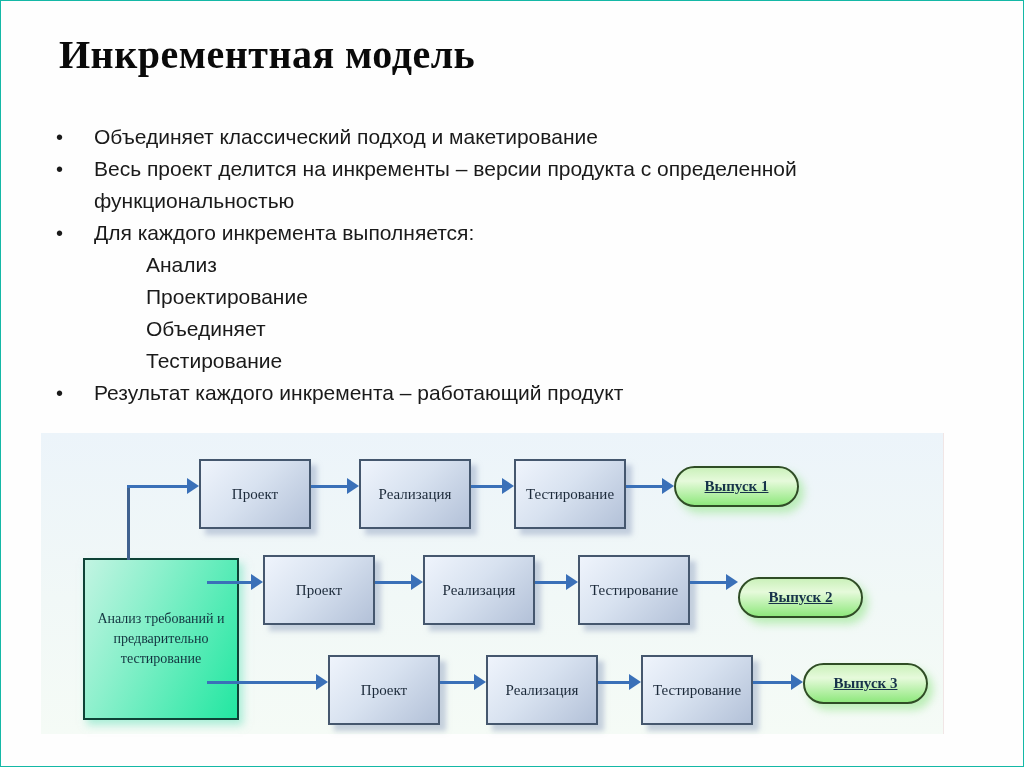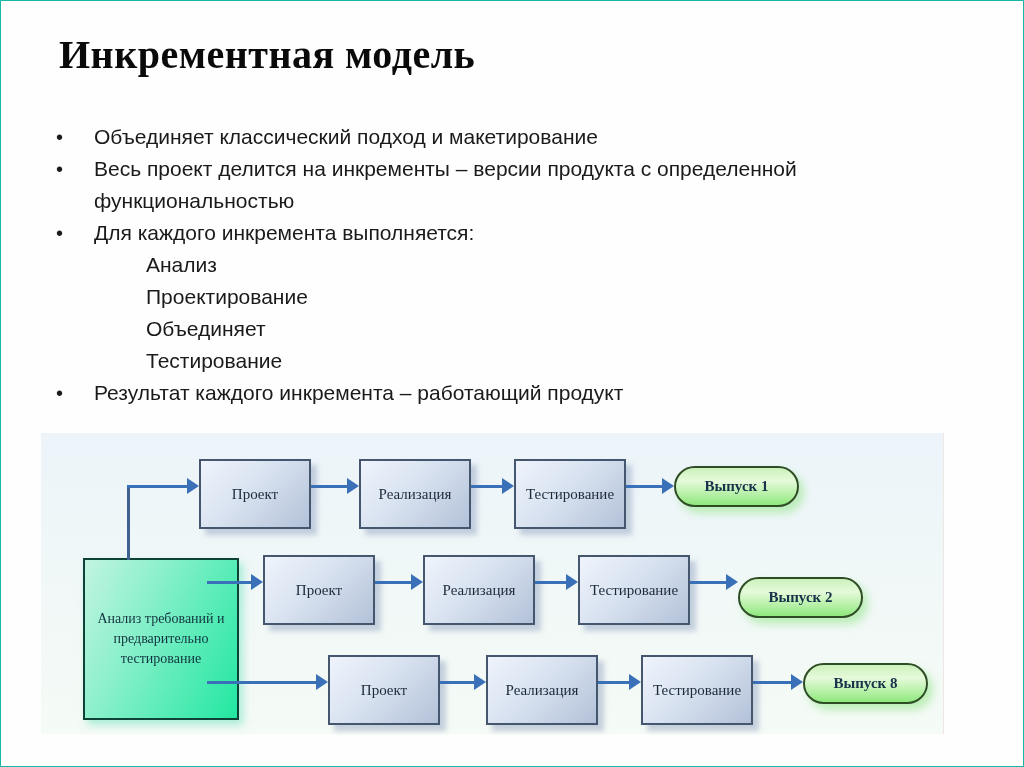--- a/index.html
+++ b/index.html
@@ -42,21 +42,21 @@
     display:flex;align-items:center;justify-content:center;text-align:center;
     padding:0 9px;font-family:"Liberation Serif",serif;font-size:14px;
     line-height:20px;color:#12333f;margin-left:32px;
   }
   .pill{
     position:absolute;width:125px;height:41px;box-sizing:border-box;
     background:linear-gradient(180deg,#cbf1bb 0%,#e6fadb 35%,#8fe87d 100%);
     border:2px solid #2f4d25;border-radius:21px;
     box-shadow:5px 6px 9px rgba(150,230,140,0.60);
     display:flex;align-items:center;justify-content:center;
-    font-family:"Liberation Serif",serif;font-size:15px;font-weight:600;color:#17324a;
+    font-family:"Liberation Serif",serif;font-size:15px;font-weight:600;color:#17324a;text-decoration:underline;
   }
   
   .conn-h{position:absolute;height:16px;}
   .conn-h .line{position:absolute;left:0;right:11px;top:6.5px;height:3px;background:#3a70b8;}
   .conn-h .head{
     position:absolute;right:0;top:0;width:0;height:0;
     border-top:8px solid transparent;border-bottom:8px solid transparent;
     border-left:12px solid #3a70b8;
   }
   .conn-v{position:absolute;width:3px;background:#3f618f;}
@@ -109,21 +109,21 @@
     <div class="pill" style="left:633px;top:33px;">Выпуск 1</div>
 
     <div class="pbox" style="left:222px;top:122px;">Проект</div>
     <div class="pbox" style="left:382px;top:122px;">Реализация</div>
     <div class="pbox" style="left:537px;top:122px;">Тестирование</div>
     <div class="pill" style="left:697px;top:129px;margin-top:15px;">Выпуск 2</div>
 
     <div class="pbox" style="left:287px;top:222px;">Проект</div>
     <div class="pbox" style="left:445px;top:222px;">Реализация</div>
     <div class="pbox" style="left:600px;top:222px;">Тестирование</div>
-    <div class="pill" style="left:762px;top:230px;">Выпуск 8</div>
+    <div class="pill" style="left:762px;top:230px;">Выпуск 3</div>
 
     <div class="conn-v" style="left:86px;top:52px;height:75px;"></div>
     <div class="conn-h" style="left:86px;top:45px;width:72px;">
         <span class="line"></span>
         <span class="head"></span>
       </div>
 
     <div class="conn-h" style="left:270px;top:45px;width:48px;">
         <span class="line"></span>
         <span class="head"></span>

